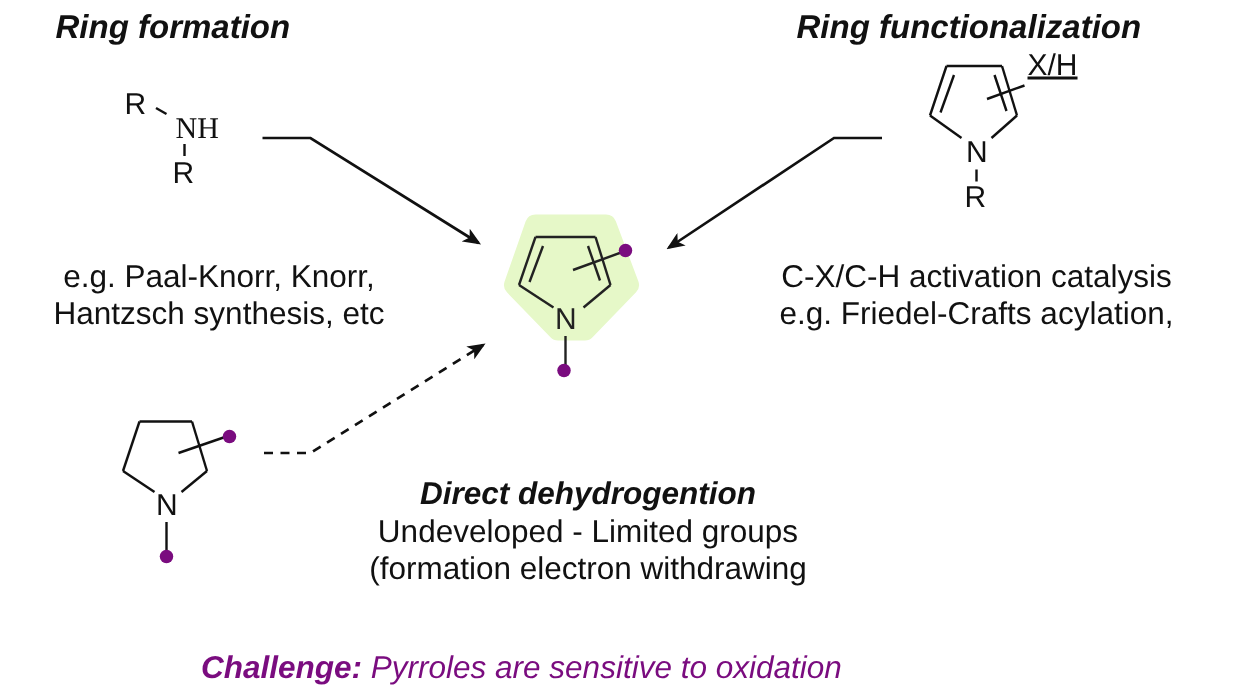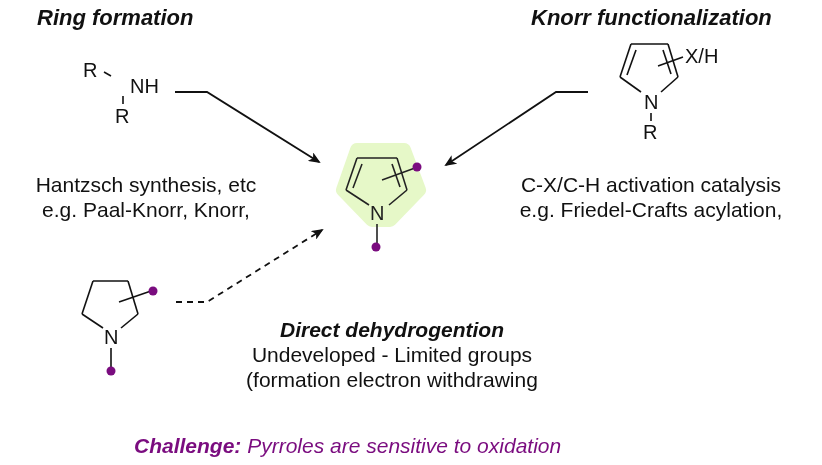--- a/index.html
+++ b/index.html
@@ -109,29 +109,29 @@
       <line x1="119" y1="302" x2="151" y2="291"></line>
       <line x1="111" y1="348" x2="111" y2="368"></line>
     </g>
     <circle cx="153" cy="291" r="4.5" fill="#7a0c7f"></circle>
     <circle cx="111" cy="371" r="4.5" fill="#7a0c7f"></circle>
   </g>
 </svg>
 
 <div class="txt heading" style="left:37px; top:5px;">Ring formation</div>
 <div class="atom" style="left:83px; top:60px;">R</div>
-<div class="atom" style="left:130px; top:76px;">NH</div>
+<div class="atom" style="left:117px; top:76px;font-family:Liberation Serif, serif;">NH</div>
 <div class="atom" style="left:115px; top:106px;">R</div>
 <div class="txt body-text" style="left:10px; top:172px; width:272px;">
+  <div>e.g. Paal-Knorr, Knorr,</div>
   <div>Hantzsch synthesis, etc</div>
-  <div>e.g. Paal-Knorr, Knorr,</div>
 </div>
 
-<div class="txt heading" style="left:531px; top:5px;">Knorr functionalization</div>
-<div class="atom" style="left:685px; top:46px;">X/H</div>
+<div class="txt heading" style="left:531px; top:5px;">Ring functionalization</div>
+<div class="atom" style="left:685px; top:34px;text-decoration:underline;">X/H</div>
 <div class="atom" style="left:644px; top:92px;">N</div>
 <div class="atom" style="left:643px; top:122px;">R</div>
 <div class="txt body-text" style="left:492px; top:172px; width:318px;">
   <div>C-X/C-H activation catalysis</div>
   <div>e.g. Friedel-Crafts acylation,</div>
 </div>
 
 <div class="atom" style="left:370px; top:203px; color:#222;">N</div>
 
 <div class="atom" style="left:104px; top:327px;">N</div>

